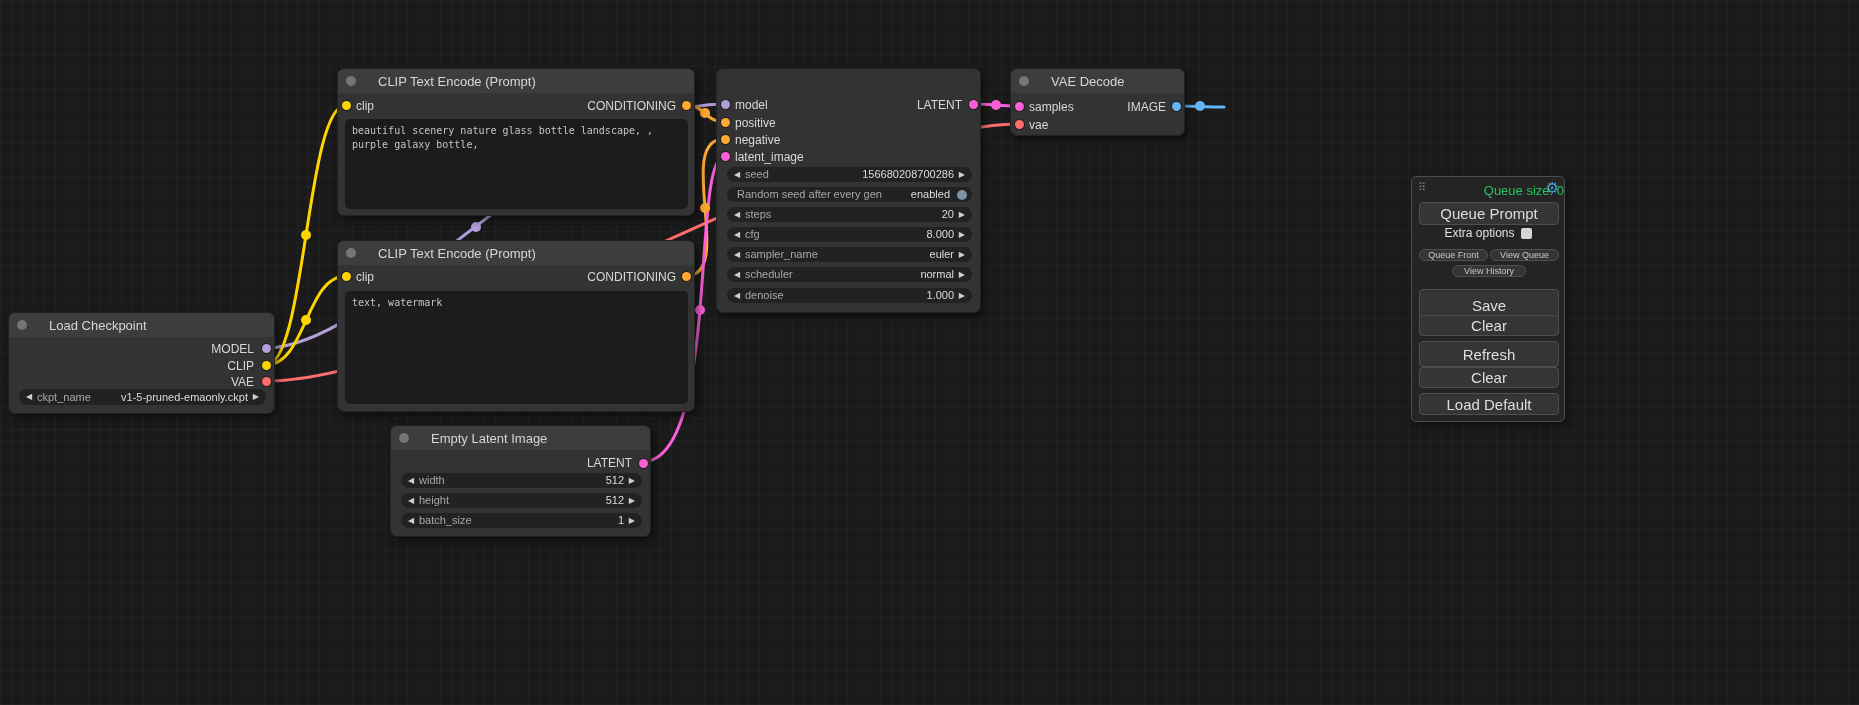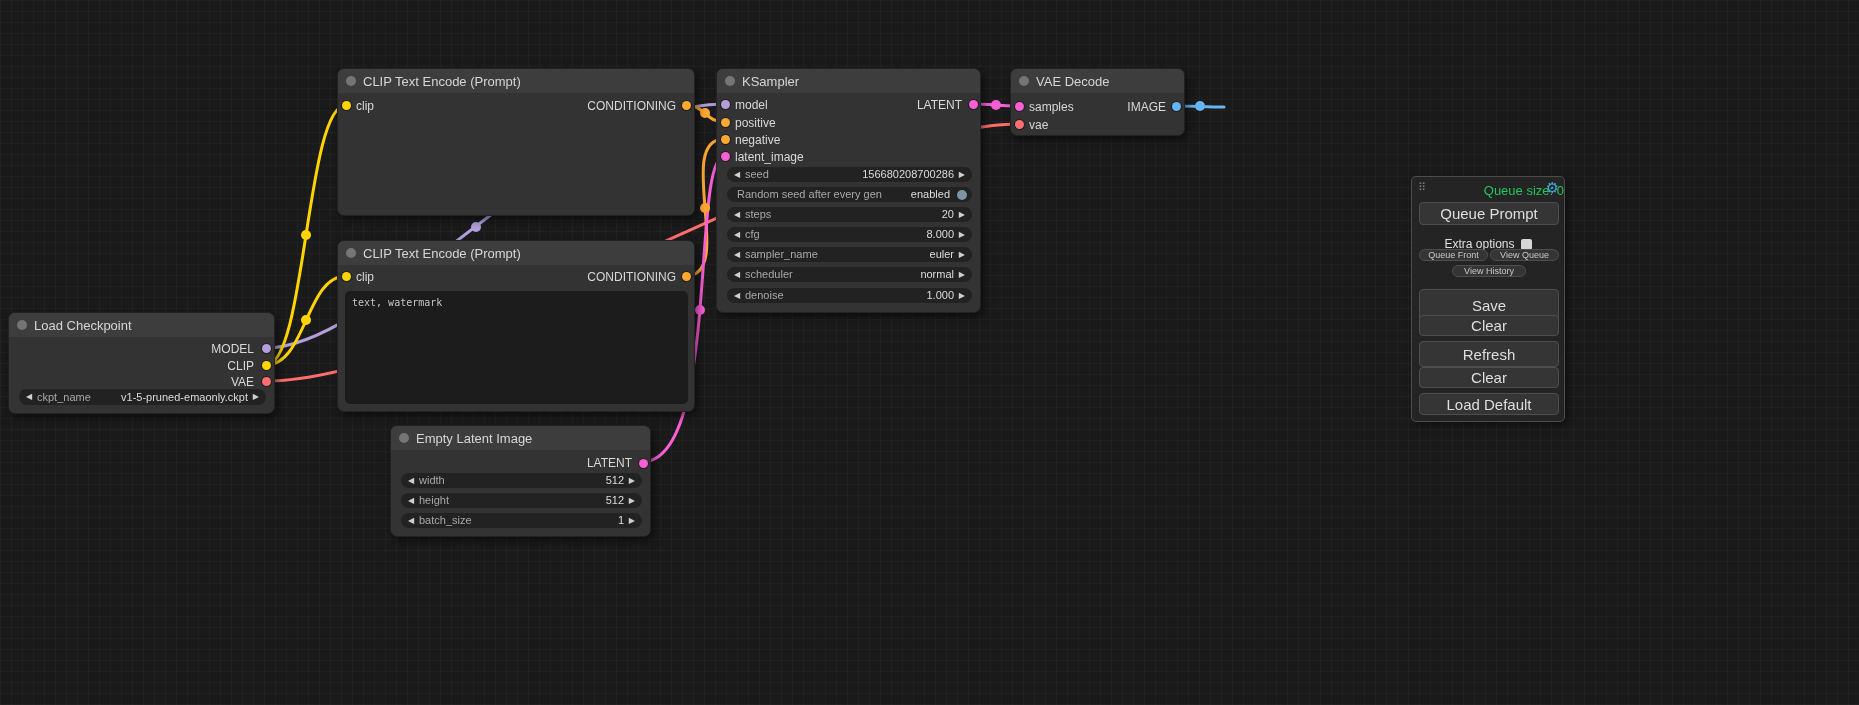--- a/index.html
+++ b/index.html
@@ -15,21 +15,21 @@
   }
   #wires { position:absolute; left:0; top:0; pointer-events:none; }
   #wires path { fill:none; stroke-width:3; stroke-linecap:round; }
 
   .node {
     position:absolute; background:#333333; border:1px solid #222;
     border-radius:7px; box-shadow:3px 4px 9px rgba(0,0,0,0.5);
   }
   .node-header {
     height:24px; background:#3d3d3d; border-radius:6px 6px 0 0;
-    display:flex; align-items:center; padding-left:8px; gap:7px;
+    display:flex; align-items:center; padding-left:8px; gap:22px;
   }
   .collapse-dot { width:10px; height:10px; border-radius:50%; background:#757575; flex:none; }
   .node-title { font-size:13px; color:#d6d6d6; white-space:nowrap; }
 
   .slot-label { position:absolute; font-size:12px; color:#d8d8d8; height:14px; line-height:14px; white-space:nowrap; }
   .slot-label.out { text-align:right; }
   .port { position:absolute; width:9px; height:9px; border-radius:50%; background:#888; box-shadow:0 0 0 1px rgba(0,0,0,0.4); }
 
   .widget { position:absolute; background:#222222; border-radius:8px; font-size:11px; height:15px; line-height:15px; }
   .widget .arrow { position:absolute; top:0; font-size:8px; color:#cfcfcf; cursor:pointer; }
@@ -54,21 +54,21 @@
   }
   #menu-handle { position:absolute; left:6px; top:4px; color:#7f7f7f; font-size:11px; cursor:grab; }
   #queue-size { position:absolute; left:0; top:6px; width:100%; text-align:right; font-size:13px; color:#22c55e; }
   #gear { position:absolute; right:5px; top:2px; font-size:15px; color:#45a5dd; cursor:pointer; }
   .menu-btn {
     position:absolute; left:7px; width:140px; background:#353535; border:1px solid #4e4e4e;
     border-radius:4px; color:#dedede; font-size:15px; font-family:inherit;
     display:flex; align-items:center; justify-content:center; cursor:pointer; padding:0;
   }
   .menu-btn.small { font-size:9px; color:#c8c8c8; border-radius:8px; }
-  #extra-options { position:absolute; left:0; top:60px; width:100%; height:14px;
+  #extra-options { position:absolute; left:0; top:49px; width:100%; height:14px;
     display:flex; align-items:center; justify-content:center; gap:6px;
     font-size:12px; color:#e0e0e0; }
   #extra-checkbox { width:11px; height:11px; background:#d6d6d6; border-radius:2px; cursor:pointer; }
 </style>
 </head>
 <body>
 
 <div id="canvas">
 
   <svg id="wires" width="1859" height="705" viewBox="0 0 1859 705">
@@ -113,39 +113,36 @@
 
   <div class="node" style="left:337px;top:68px;width:358px;height:148px">
     <div class="node-header">
       <span class="collapse-dot"></span>
       <span class="node-title">CLIP Text Encode (Prompt)</span>
     </div>
     <span class="port" style="left: 4px; top: 32px; background-color: rgb(255, 213, 0);"></span>
     <span class="slot-label" style="left:18px;top:30px">clip</span>
     <span class="slot-label out" style="right:18px;top:30px">CONDITIONING</span>
     <span class="port" style="left: 344px; top: 32px; background-color: rgb(255, 169, 49);"></span>
+    <div class="prompt-box" style="left:7px;top:50px;width:343px;height:90px">beautiful scenery nature glass bottle landscape, , purple galaxy bottle,</div>
   </div>
 
   <div class="node" style="left:337px;top:240px;width:358px;height:172px">
     <div class="node-header">
       <span class="collapse-dot"></span>
       <span class="node-title">CLIP Text Encode (Prompt)</span>
     </div>
     <span class="port" style="left: 4px; top: 31px; background-color: rgb(255, 213, 0);"></span>
     <span class="slot-label" style="left:18px;top:29px">clip</span>
     <span class="slot-label out" style="right:18px;top:29px">CONDITIONING</span>
     <span class="port" style="left: 344px; top: 31px; background-color: rgb(255, 169, 49);"></span>
     <div class="prompt-box" style="left:7px;top:50px;width:343px;height:113px">text, watermark</div>
   </div>
 
   <div class="node" style="left:716px;top:68px;width:265px;height:245px">
-    <div class="node-header">
-      <span class="collapse-dot"></span>
-      <span class="node-title">KSampler</span>
-    </div>
     <span class="port" style="left: 4px; top: 31px; background-color: rgb(179, 157, 219);"></span>
     <span class="slot-label" style="left:18px;top:29px">model</span>
     <span class="port" style="left: 4px; top: 49px; background-color: rgb(255, 169, 49);"></span>
     <span class="slot-label" style="left:18px;top:47px">positive</span>
     <span class="port" style="left: 4px; top: 66px; background-color: rgb(255, 169, 49);"></span>
     <span class="slot-label" style="left:18px;top:64px">negative</span>
     <span class="port" style="left: 4px; top: 83px; background-color: rgb(250, 95, 213);"></span>
     <span class="slot-label" style="left:18px;top:81px">latent_image</span>
     <span class="slot-label out" style="right:18px;top:29px">LATENT</span>
     <span class="port" style="left: 252px; top: 31px; background-color: rgb(250, 95, 213);"></span>

